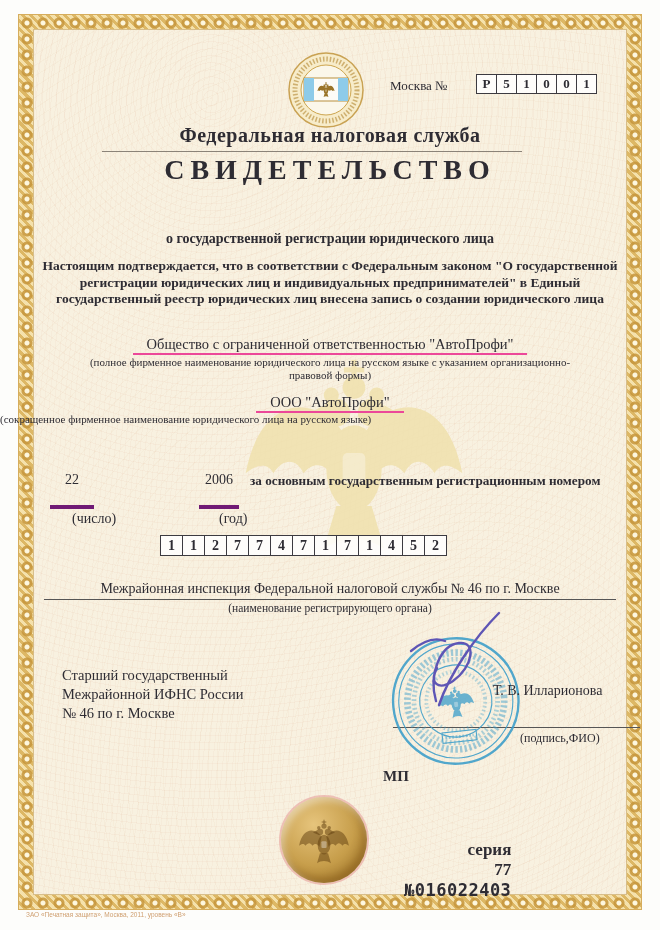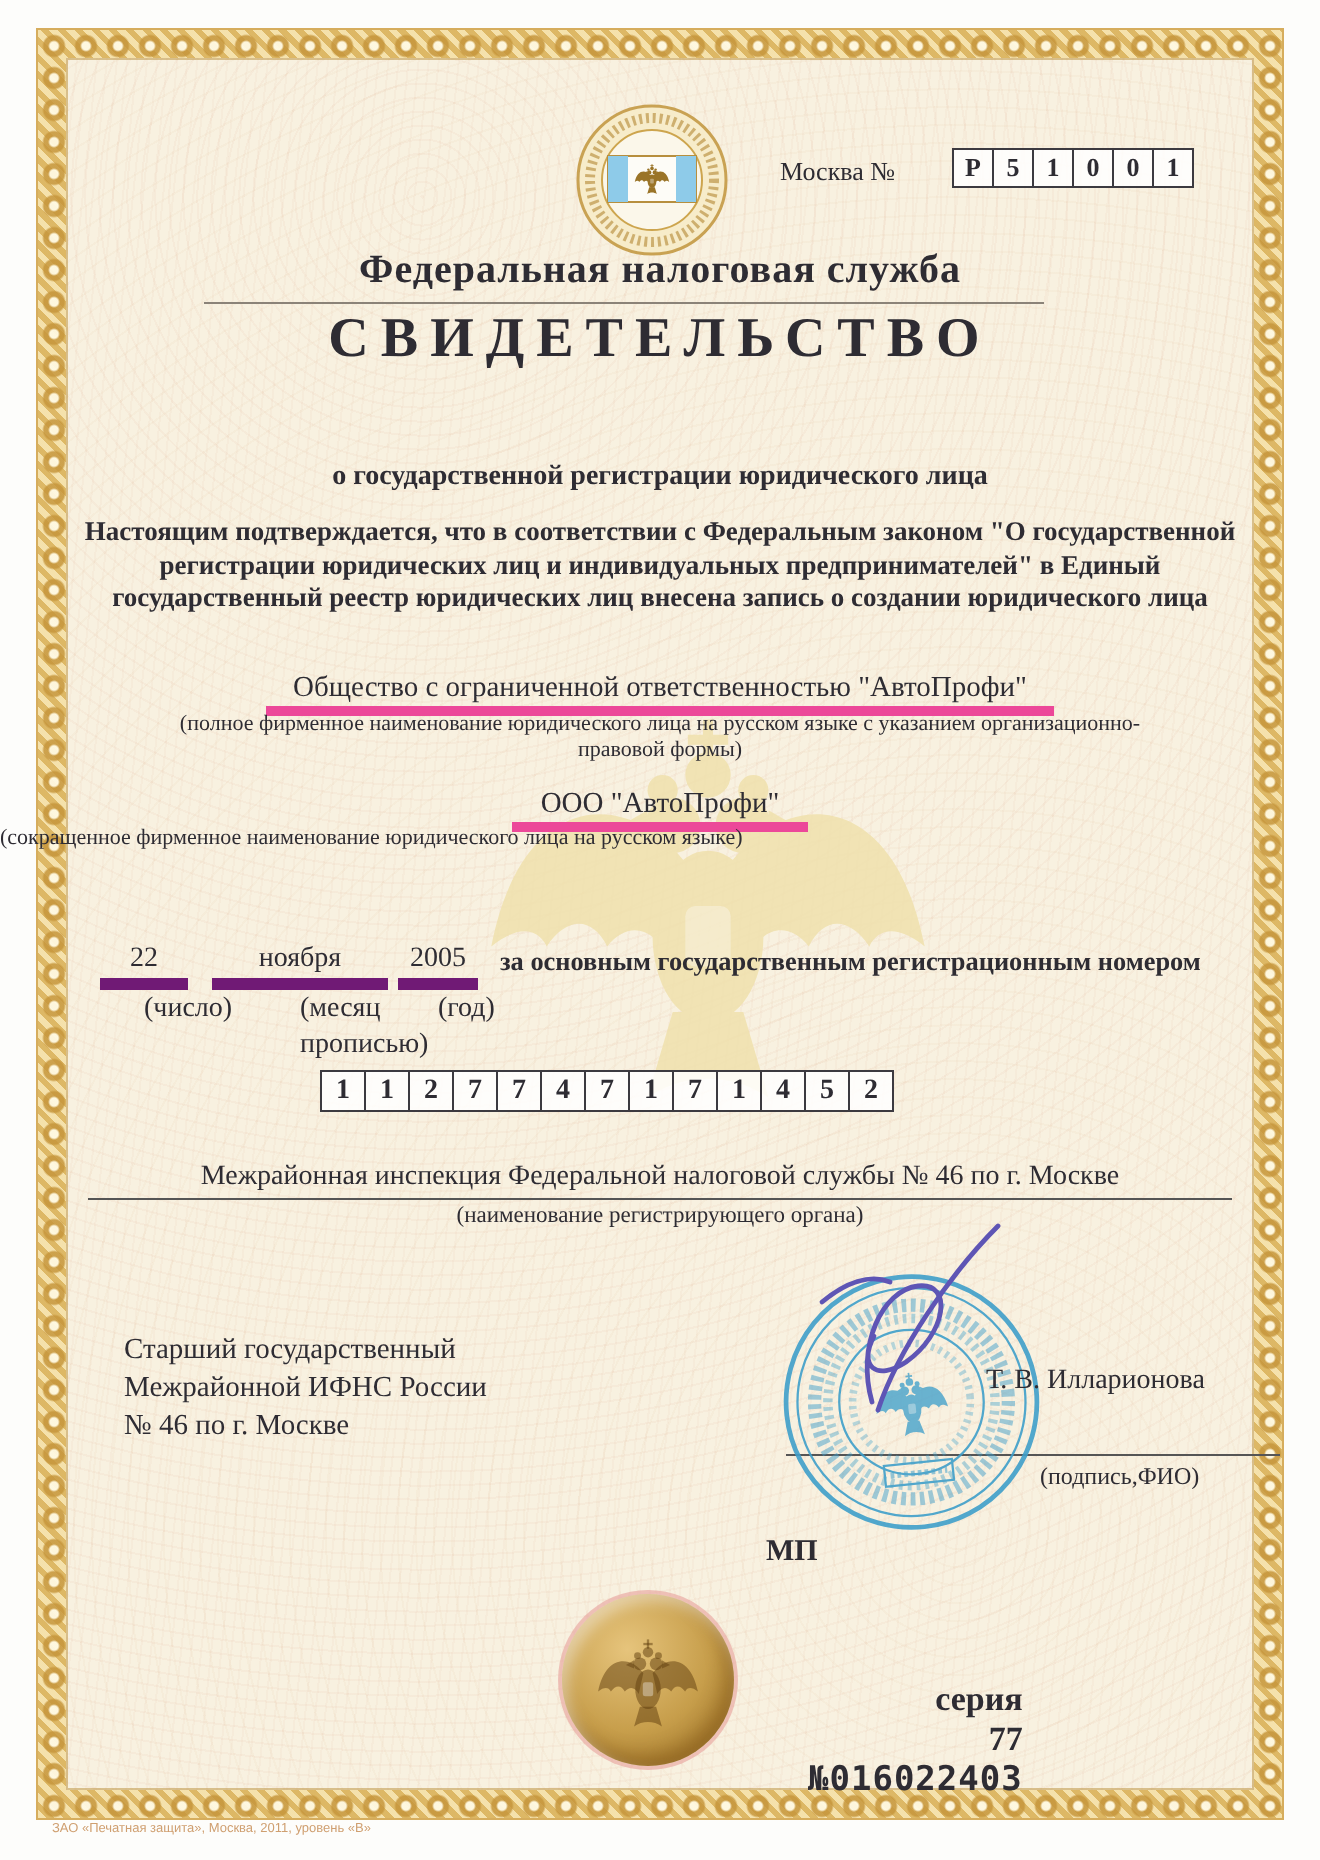--- a/index.html
+++ b/index.html
@@ -36,28 +36,28 @@
   .form-boxes{left:476px;top:74px;}
   .ogrn-boxes{left:160px;top:535px;}
   .ogrn-boxes .cell{width:21px;height:19px;font-size:14px;}
 
   .agency{position:absolute;left:0;right:0;top:124px;text-align:center;font-size:20px;font-weight:bold;letter-spacing:.5px;}
   .agency-rule{position:absolute;left:102px;width:420px;top:151px;height:1px;background:#8b8378;}
   .cert-title{position:absolute;left:0;right:0;top:154px;text-align:center;font-size:28px;font-weight:bold;letter-spacing:6px;}
   .cert-sub{position:absolute;left:0;right:0;top:231px;text-align:center;font-size:14px;font-weight:bold;}
   .statement{position:absolute;left:40px;right:40px;top:258px;text-align:center;font-size:13.5px;font-weight:bold;line-height:16.5px;}
 
-  .u-line{border-bottom:5px solid #ec4899;padding:0 14px 1px;}
+  .u-line{border-bottom:2px solid #ec4899;padding:0 14px 1px;}
   .full-name{position:absolute;left:0;right:0;top:336px;text-align:center;font-size:14.5px;}
   .full-name-cap{position:absolute;left:72px;right:72px;top:356px;text-align:center;font-size:11px;line-height:13px;}
   .short-name{position:absolute;left:0;right:0;top:394px;text-align:center;font-size:14.5px;}
   .short-name-cap{position:absolute;left:0;right:0;top:413px;font-size:11px;}
 
   .field{position:absolute;top:472px;}
-  .field .value{display:block;text-align:center;border-bottom:6px solid #701a75;font-size:14px;padding-bottom:1px;}
+  .field .value{display:block;text-align:center;border-bottom:4px solid #701a75;font-size:14px;padding-bottom:17px;}
   .field .cap{position:relative;left:50%;transform:translateX(-50%);width:max-content;text-align:center;font-size:14px;padding-top:1px;}
   .f-day{left:50px;width:44px;}
   .f-month{left:106px;width:88px;}
   .f-year{left:199px;width:40px;}
   .ogrn-intro{position:absolute;left:250px;top:473px;font-size:13.2px;font-weight:bold;white-space:nowrap;}
 
   .authority{position:absolute;left:0;right:0;top:581px;text-align:center;font-size:14px;}
   .authority-rule{position:absolute;left:44px;right:44px;top:599px;height:1px;background:#555;}
   .authority-cap{position:absolute;left:0;right:0;top:602px;text-align:center;font-size:11.5px;}
 
@@ -151,26 +151,22 @@
 
     <div class="full-name"><span class="u-line">Общество с ограниченной ответственностью "АвтоПрофи"</span></div>
     <div class="full-name-cap">(полное фирменное наименование юридического лица на русском языке с указанием организационно-правовой формы)</div>
     <div class="short-name"><span class="u-line">ООО "АвтоПрофи"</span></div>
     <div class="short-name-cap">(сокращенное фирменное наименование юридического лица  на русском языке)</div>
 
     <div class="field f-day">
       <span class="value">22</span>
       <span class="cap">(число)</span>
     </div>
-    <div class="field f-month">
-      <span class="value">ноября</span>
-      <span class="cap">(месяц прописью)</span>
-    </div>
     <div class="field f-year">
-      <span class="value">2005</span>
+      <span class="value">2006</span>
       <span class="cap">(год)</span>
     </div>
     <div class="ogrn-intro">за основным государственным регистрационным номером</div>
 
     <div class="boxes ogrn-boxes">
         <span class="cell">1</span>
         <span class="cell">1</span>
         <span class="cell">2</span>
         <span class="cell">7</span>
         <span class="cell">7</span>

